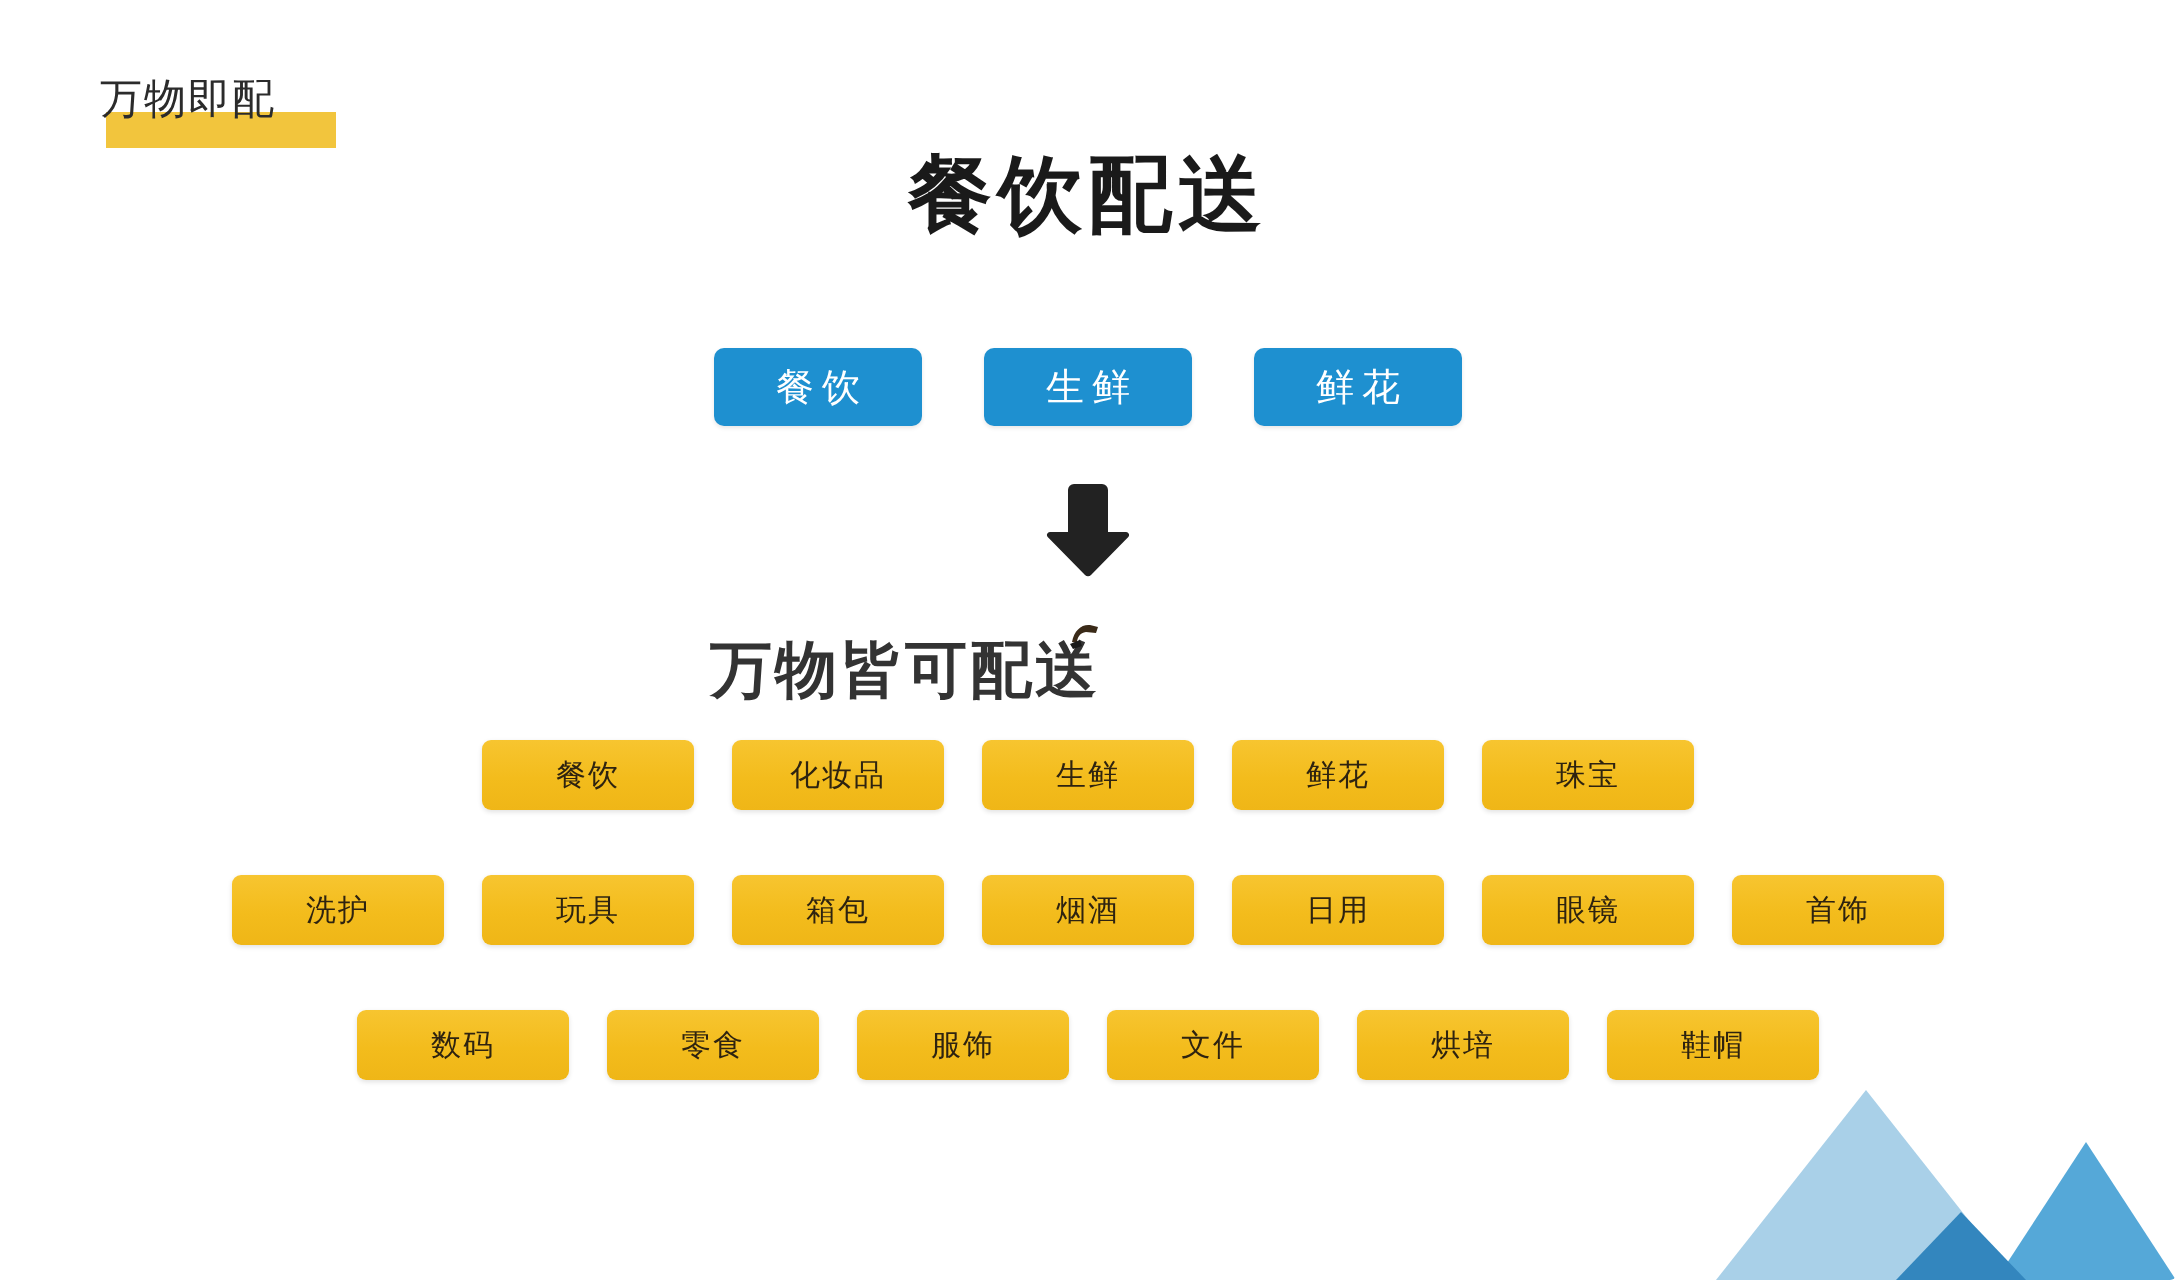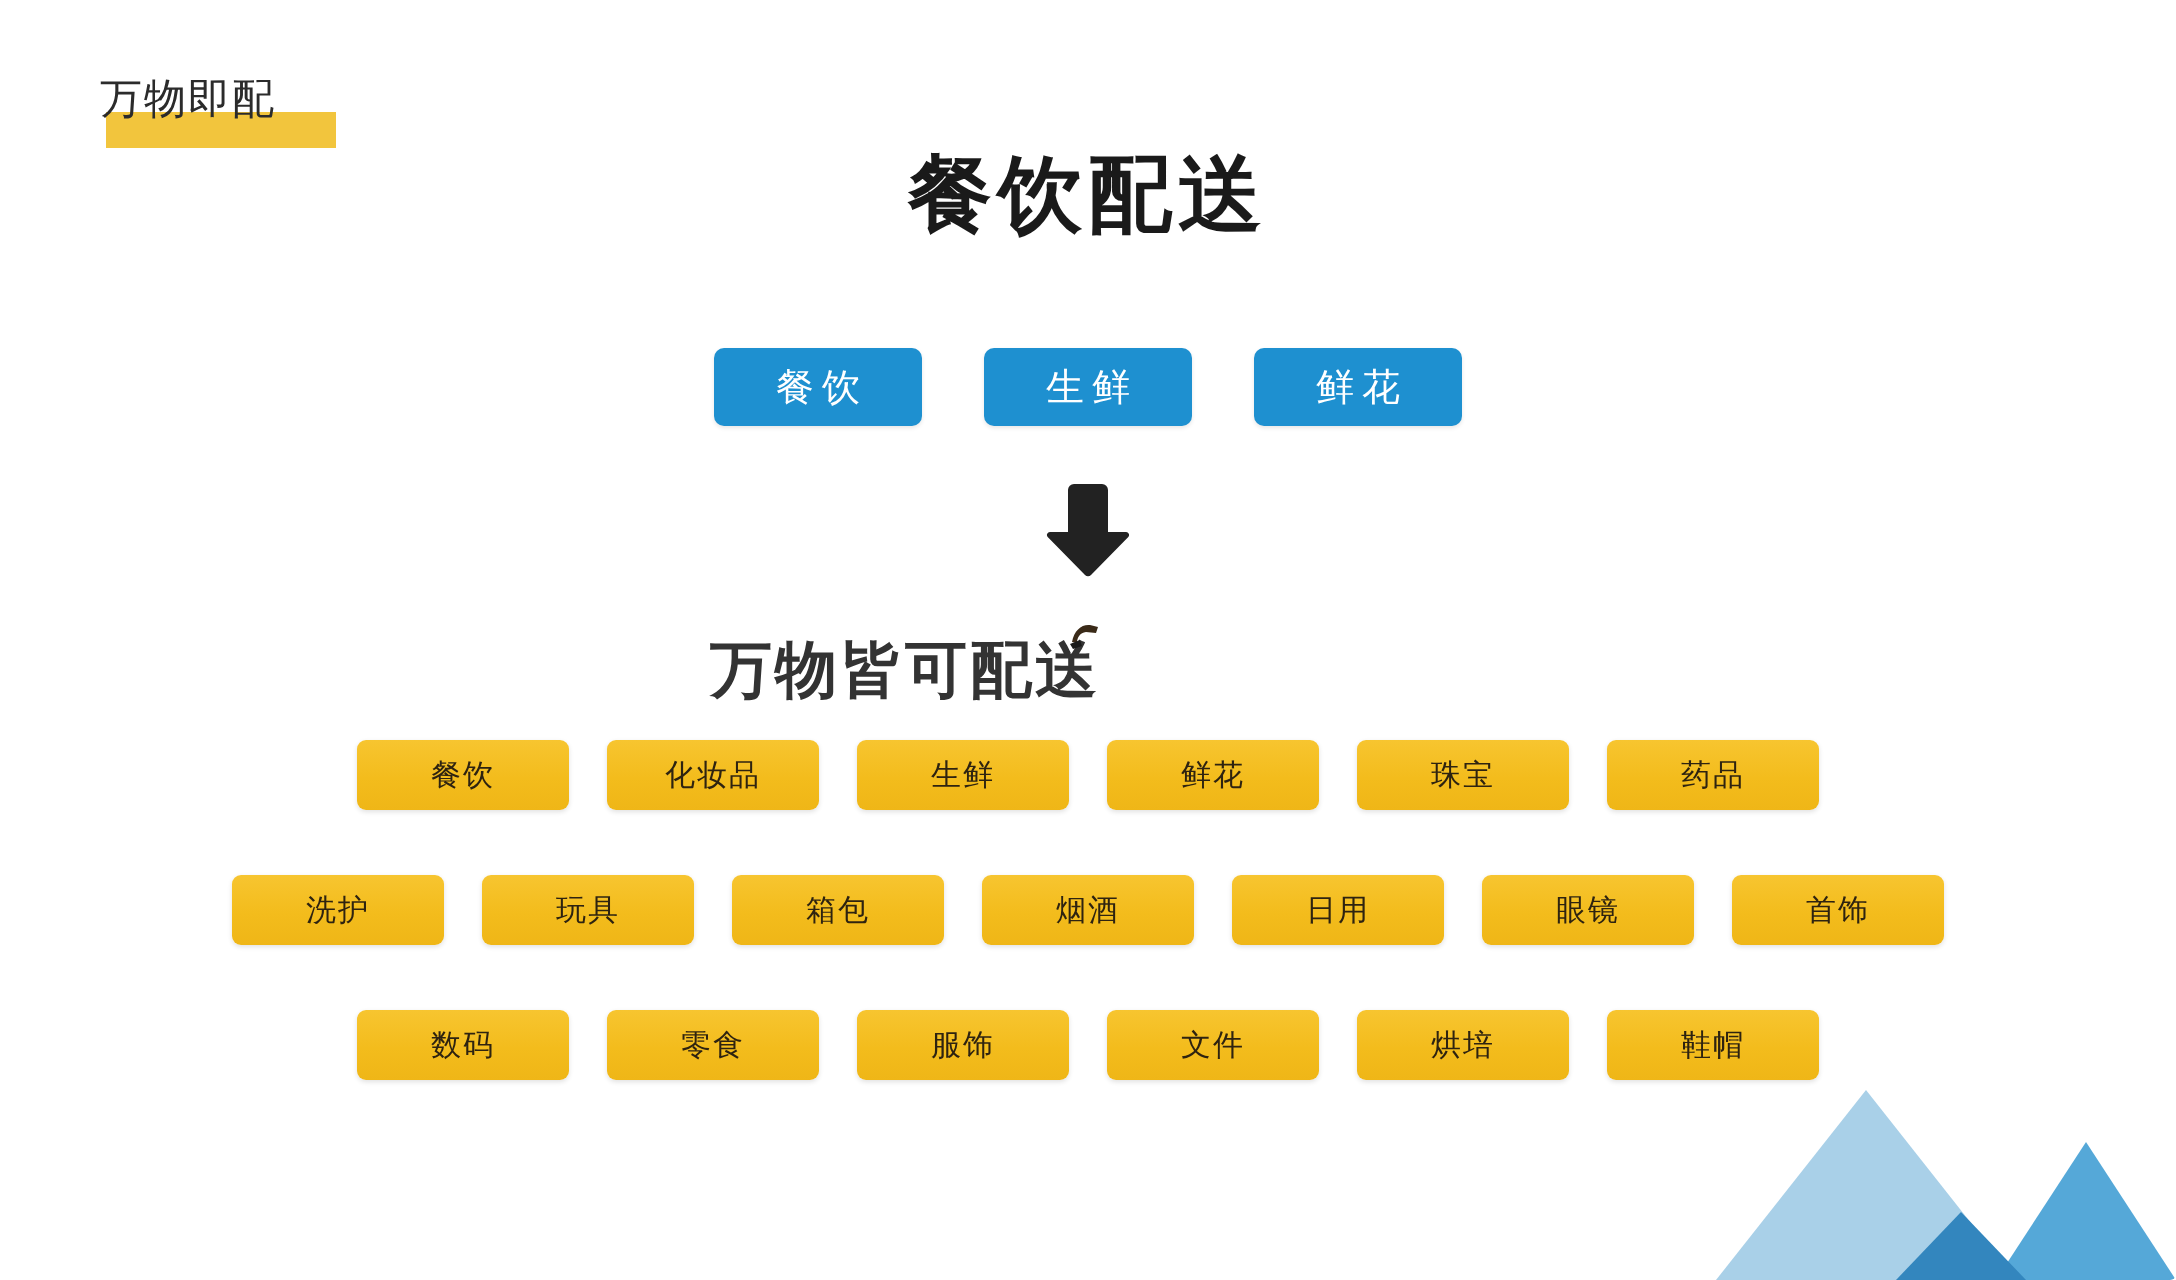--- a/index.html
+++ b/index.html
@@ -208,21 +208,20 @@
   </div>
 
   <div class="tag-grid">
 
     <div class="tag-row">
       <div class="tag">餐饮</div>
       <div class="tag">化妆品</div>
       <div class="tag">生鲜</div>
       <div class="tag">鲜花</div>
       <div class="tag">珠宝</div>
-      <div class="tag">药品</div>
     </div>
 
     <div class="tag-row">
       <div class="tag">洗护</div>
       <div class="tag">玩具</div>
       <div class="tag">箱包</div>
       <div class="tag">烟酒</div>
       <div class="tag">日用</div>
       <div class="tag">眼镜</div>
       <div class="tag">首饰</div>

